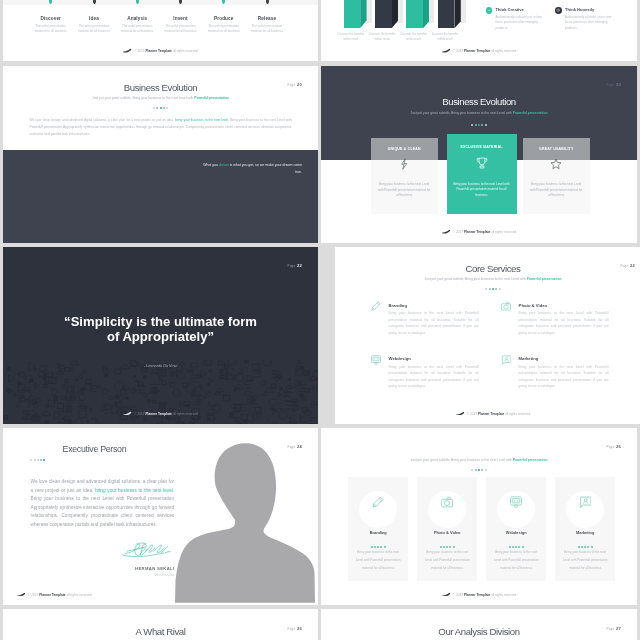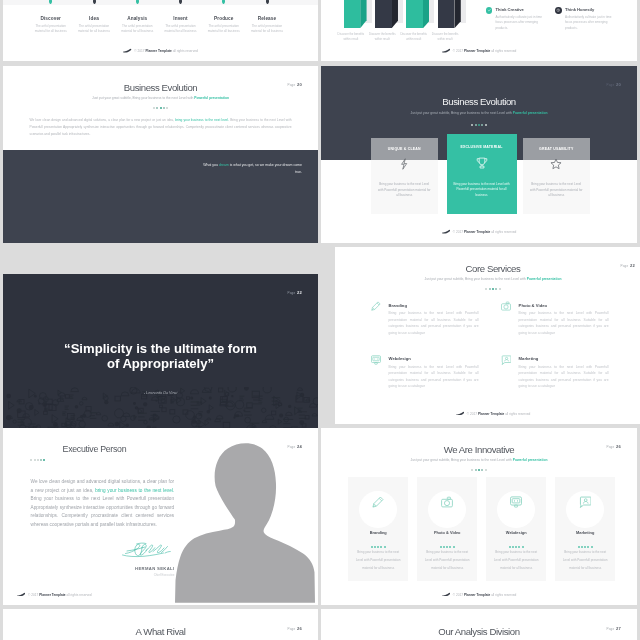--- a/index.html
+++ b/index.html
@@ -59,21 +59,21 @@
   .s4 .card{position:absolute;top:72px;width:67.5px;}
   .s4 .card .hd{height:22.5px;background:#9b9ea3;color:#fff;font-size:3.5px;font-weight:700;letter-spacing:.2px;display:flex;align-items:center;justify-content:center;}
   .s4 .card .bd{background:#f8f8f8;height:54px;position:relative;}
   .s4 .card .ic{position:absolute;left:0;right:0;top:-2.5px;text-align:center;line-height:0;}
   .s4 .card p{position:absolute;left:6px;right:6px;top:22px;margin:0;text-align:center;font-size:3.05px;line-height:1.85;color:#abafb5;}
   .s4 .card.on .hd{background:#35c0a4;}
   .s4 .card.on .bd{background:#35c0a4;}
   .s4 .card.on p{color:#eafaf6;}
 
   
-  .s5{background:#2e323d;margin-top:27px;}
+  .s5{background:#2e323d;}
   .s5 .pat{position:absolute;left:0;right:0;bottom:0;height:64px;opacity:1;line-height:0;}
   .s5 .q{position:absolute;left:0;right:0;top:67px;text-align:center;color:#fff;font-weight:700;font-size:13.1px;line-height:15.3px;}
   .s5 .au{position:absolute;left:0;right:0;top:117px;text-align:center;color:#a9adb4;font-size:3.8px;font-style:italic;}
 
   
   .s6 .srv{position:absolute;width:108px;}
   .s6 .srv .ic{position:absolute;left:0.7px;top:-1.5px;width:10px;height:10px;line-height:0;}
   .s6 .srv h5{margin:0 0 2.4px 18px;font-size:4.2px;font-weight:700;color:#4a4e56;}
   .s6 .srv p{margin:0 0 0 18px;font-size:3.35px;line-height:6.6px;color:#c1c4c9;text-align:justify;}
 
@@ -655,21 +655,20 @@
         </svg></div>
       <div class="nm">HERMAN SEKALI</div>
       <div class="rl">Chief Executive</div>
       <div class="foot"><span class="logo"><svg width="8.4" height="4.6" viewBox="0 0 42 23">
             <path d="M1 20.8 C5 20.6 11 18.8 17.5 15.6 C23 12.9 28.5 9.4 33 6.5 C36 4.5 39 3.2 40.8 4.6 C42.3 5.8 41.6 8.6 39 11.6 C35.5 15.6 29.5 19 23 21 C17 22.8 10 23.3 5 22.6 C2.3 22.2 0.6 21.6 1 20.8 Z" fill="#3a3f49"></path>
             <path d="M0.5 17.6 C5 17.4 11 16.4 16.5 14.6 C20 13.4 23 12 25 10.8 C26 10.2 26.6 10.8 25.8 11.6 C23.6 13.8 19 16.5 14 18.4 C9.5 20.1 4.5 20.9 1.2 20.6 Z" fill="#3a3f49" opacity="0.9"></path>
           </svg></span><span>© 2017 </span><span class="bm">Planner Template</span><span> all rights reserved</span></div>
       <div class="pgnum"><span>Page</span><b>24</b></div>
     </div>
     <div class="slide r s8" style="left: 321px; top: 427.8px;">
-      <div class="ttl" style="position: absolute; left: 0px; right: 0px; top: 16.5px; font-size: 9.6px;">We Are Innovative</div>
       <div class="sub" style="position: absolute; left: 0px; right: 0px; top: 30.5px;"><span>Just put your great subtitle, Bring your business to the next Level with </span><span class="hl">Powerful presentation</span></div>
       <div class="dots" style="position: absolute; left: 0px; right: 0px; top: 38.5px;"><i></i><i class="m"></i><i class="on"></i><i class="m"></i><i></i></div>
       <div class="card" style="left: 27.4px;">
         <div class="circ"></div>
         <div class="ic"><span style="line-height: 0; display: inline-block;"><svg width="12" height="12" viewBox="0 0 24 24" xmlns="http://www.w3.org/2000/svg" fill="none" stroke="#8ed5c3">
               <path d="M16.8 2.1 L21.9 7.2 L8.7 20.4 L1.9 22.1 L3.6 15.3 Z" stroke-width="1.7" stroke-linejoin="round"></path>
               <path d="M14.3 4.6 L19.4 9.7" stroke-width="1.5"></path>
               <path d="M3.6 15.3 L8.7 20.4" stroke-width="1.5"></path>
               <path d="M1.9 22.1 L5.0 19.0" stroke-width="1.4"></path>
             </svg></span></div>

